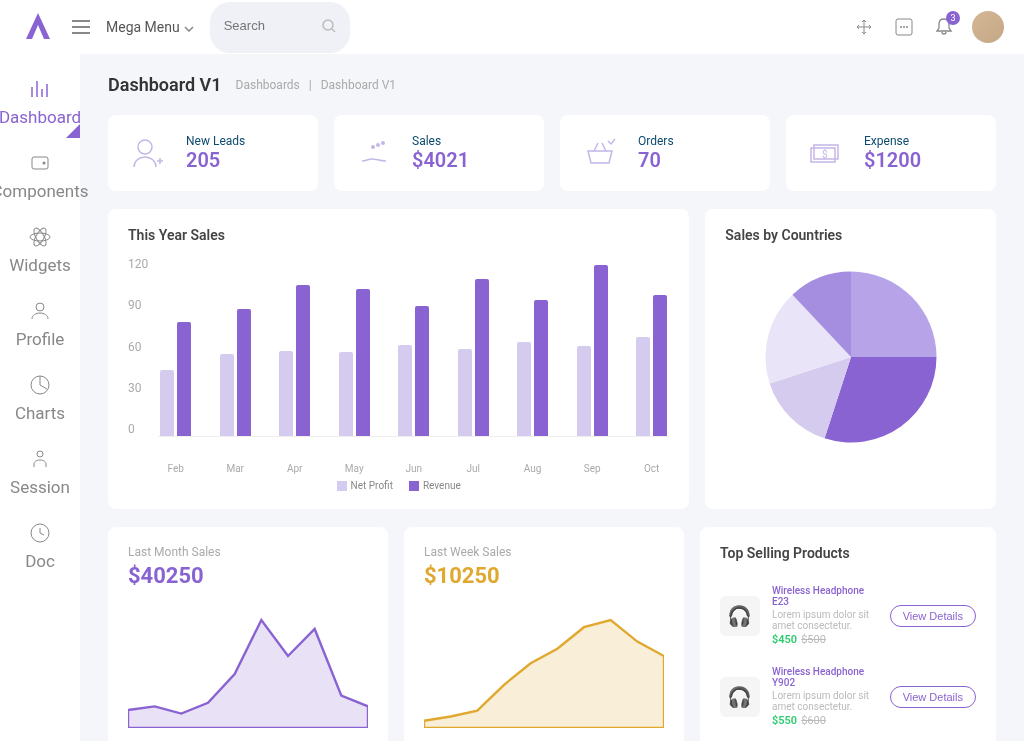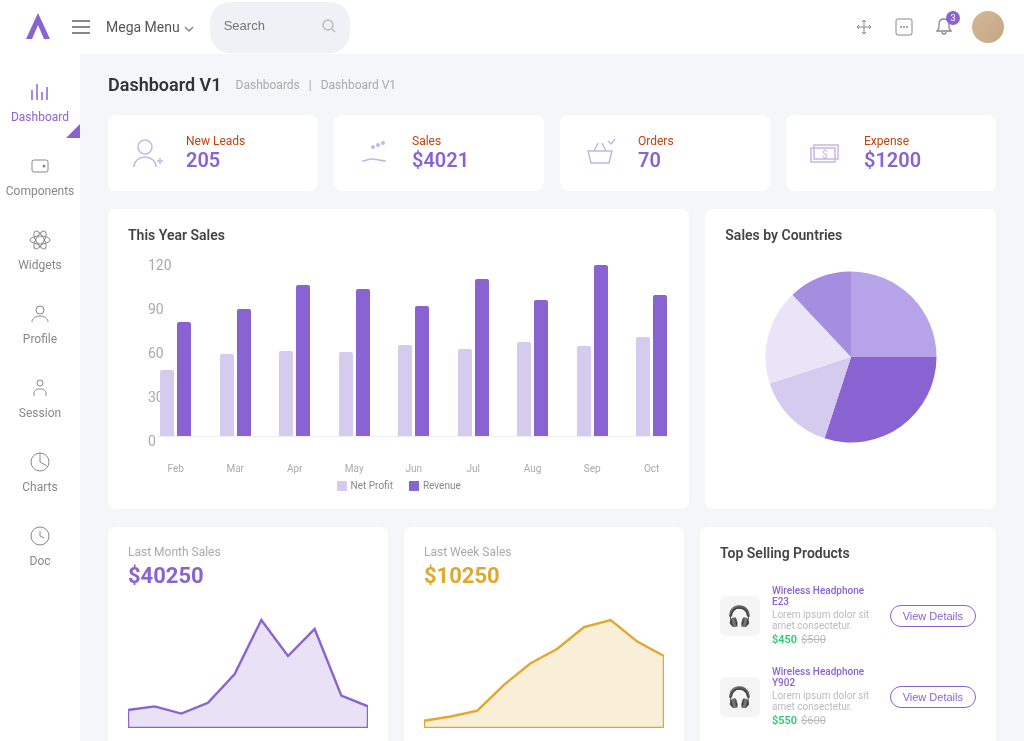--- a/index.html
+++ b/index.html
@@ -11,44 +11,44 @@
 .mega-menu { display: flex; align-items: center; gap: 4px; color: #555; font-size: 14px; cursor: pointer; }
 .search-box { background: #f0f1f6; border-radius: 20px; padding: 16px 14px; width: 140px; display: flex; align-items: flex-start; }
 .search-input { border: none; background: transparent; outline: none; width: 100%; font-size: 13px; color: #888; }
 .topbar-spacer { flex: 1; }
 .topbar-icon { width: 24px; height: 24px; display: flex; align-items: center; justify-content: center; color: #888; cursor: pointer; position: relative; }
 .badge { position: absolute; top: -4px; right: -4px; background: #8a63d2; color: #fff; font-size: 9px; width: 14px; height: 14px; border-radius: 50%; display: flex; align-items: center; justify-content: center; }
 .avatar { width: 32px; height: 32px; border-radius: 50%; background: linear-gradient(135deg,#d4b896,#c4a886); }
 
 .container { display: flex; }
 .sidebar { width: 80px; background: #fff; padding-top: 10px; }
-.side-item { display: flex; flex-direction: column; align-items: center; justify-content: center; height: 74px; font-size: 12px; color: #888; cursor: pointer; position: relative; }
+.side-item { display: flex; flex-direction: column; align-items: center; justify-content: center; height: 74px; font-size: 17px; color: #888; cursor: pointer; position: relative; }
 .side-item.active { color: #8a63d2; }
 .side-item.active::after { content: ""; position: absolute; bottom: 0; right: 0; width: 0; height: 0; border-style: solid; border-width: 0 0 14px 14px; border-color: transparent transparent #8a63d2 transparent; }
 .side-icon { width: 28px; height: 28px; margin-bottom: 4px; display:flex; align-items:center; justify-content:center;}
 
 .main { flex: 1; padding: 20px 28px; }
 
 .page-header { display: flex; align-items: center; gap: 14px; margin-bottom: 20px; }
 .page-title { font-size: 18px; font-weight: 600; color: #333; }
 .breadcrumb { font-size: 12px; color: #aaa; }
 .breadcrumb span.sep { margin: 0 6px; }
 
 .stat-row { display: grid; grid-template-columns: repeat(4,1fr); gap: 16px; margin-bottom: 18px; }
 .stat-card { background: #fff; border-radius: 8px; padding: 18px 20px; display: flex; align-items: center; gap: 18px; }
 .stat-icon { width: 40px; height: 40px; color: #c4b7e8; display:flex; align-items:center; justify-content:center;}
-.stat-label { font-size: 12px; color: #c2410c; }
+.stat-label { font-size: 12px; color: #0c4a6e; }
 .stat-value { font-size: 20px; font-weight: 600; color: #8a63d2; }
 
 .chart-row { display: grid; grid-template-columns: 2fr 1fr; gap: 16px; margin-bottom: 18px; }
 .card { background: #fff; border-radius: 8px; padding: 18px 20px; }
 .card-title { font-size: 14px; font-weight: 600; color: #444; margin-bottom: 14px; }
 
 .bar-chart { position: relative; height: 200px; padding-left: 30px; }
-.y-axis { position: absolute; left: 0; top: 0; bottom: 8px; display: flex; flex-direction: column; justify-content: space-between; font-size: 14px; color: #aaa; margin-left: 20px; }
+.y-axis { position: absolute; left: 0; top: 0; bottom: 21px; display: flex; flex-direction: column; justify-content: space-between; font-size: 12px; color: #aaa; }
 .bar-area { display: flex; align-items: flex-end; height: 180px; gap: 24px; border-bottom: 1px solid #eee; padding-bottom: 0; position: relative; }
 .bar-group { display: flex; align-items: flex-end; gap: 3px; flex: 1; justify-content:center; position:relative;}
 .bar { width: 14px; border-radius: 2px 2px 0 0; }
 .bar.net { background: #d4cbef; }
 .bar.rev { background: #8a63d2; }
 .x-labels { display: flex; gap: 24px; padding-left: 30px; font-size: 10px; color: #aaa; margin-top: 6px; }
 .x-labels span { flex: 1; text-align: center; }
 .legend { display:flex; justify-content:center; gap:16px; font-size:10px; color:#888; margin-top:6px;}
 .legend-item { display:flex; align-items:center; gap:4px;}
 .legend-swatch { width:10px; height:10px;}
@@ -162,34 +162,34 @@
           <svg width="24" height="24" viewBox="0 0 24 24">
             <circle cx="12" cy="8" r="4" stroke="#888" fill="none"></circle>
             <path d="M4 20c0-4 4-6 8-6s8 2 8 6" stroke="#888" fill="none"></path>
           </svg>
         </div>
       <span>Profile</span>
     </div>
     <div class="side-item">
       <div class="side-icon">
           <svg width="24" height="24" viewBox="0 0 24 24">
+            <circle cx="12" cy="12" r="9" stroke="#888" fill="none"></circle>
+            <path d="M12 3v9l7 4" stroke="#888" fill="none"></path>
+          </svg>
+        </div>
+      <span>Charts</span>
+    </div>
+    <div class="side-item">
+      <div class="side-icon">
+          <svg width="24" height="24" viewBox="0 0 24 24">
             <circle cx="12" cy="7" r="3" stroke="#888" fill="none"></circle>
             <path d="M6 20v-3c0-2 2-4 6-4s6 2 6 4v3" stroke="#888" fill="none"></path>
           </svg>
         </div>
       <span>Session</span>
-    </div>
-    <div class="side-item">
-      <div class="side-icon">
-          <svg width="24" height="24" viewBox="0 0 24 24">
-            <circle cx="12" cy="12" r="9" stroke="#888" fill="none"></circle>
-            <path d="M12 3v9l7 4" stroke="#888" fill="none"></path>
-          </svg>
-        </div>
-      <span>Charts</span>
     </div>
     <div class="side-item">
       <div class="side-icon">
           <svg width="24" height="24" viewBox="0 0 24 24">
             <circle cx="12" cy="12" r="9" stroke="#888" fill="none"></circle>
             <path d="M12 7v5l4 2" stroke="#888" fill="none"></path>
           </svg>
         </div>
       <span>Doc</span>
     </div>

